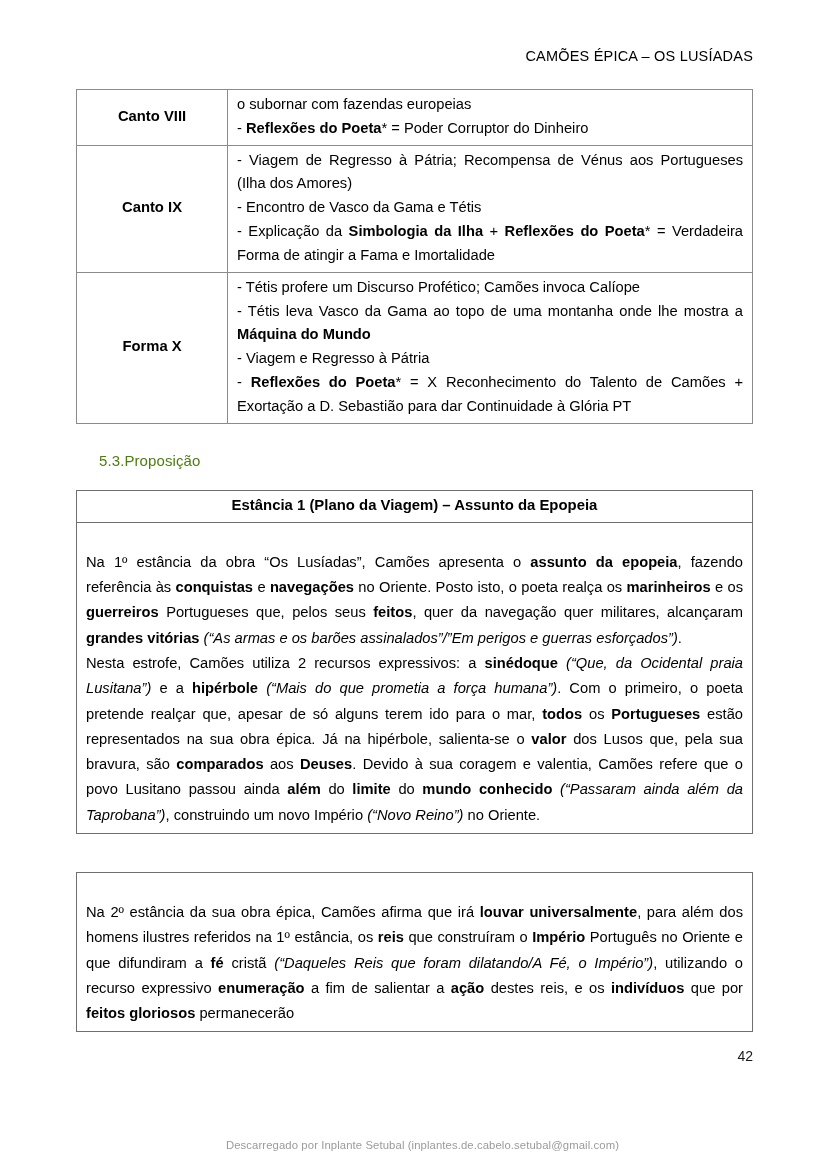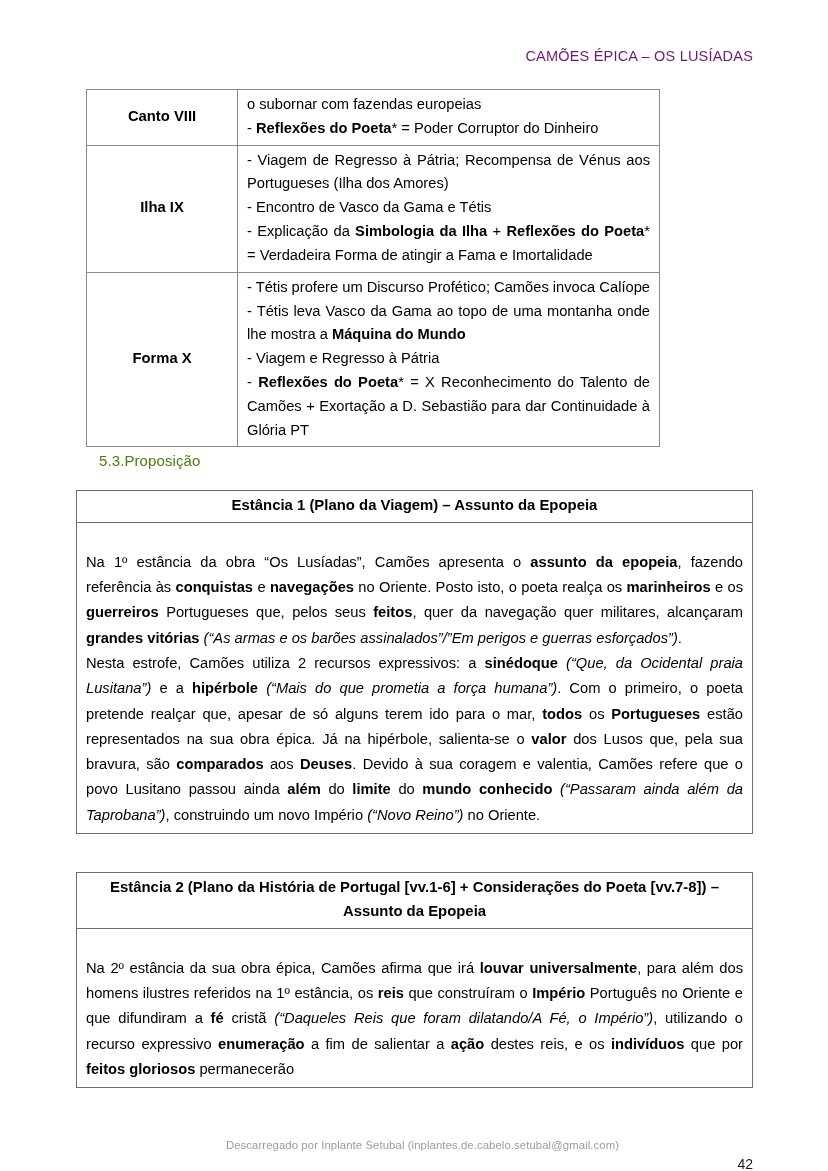--- a/index.html
+++ b/index.html
@@ -20,29 +20,29 @@
     inset: 0;
     padding: 0;
   }
   
   .doc-header {
     position: absolute;
     top: 48px;
     right: 75px;
     font-size: 14.5px;
     letter-spacing: 0.2px;
-    color: #701a75;
+    color: #000000;
     white-space: nowrap;
     margin-left: 16px;
   }
   
   .tbl {
     position: absolute;
-    left: 86px;
-    width: 574px;
+    left: 76px;
+    width: 677px;
     border-collapse: collapse;
     table-layout: fixed;
     font-size: 14.7px;
     line-height: 1.62;
     border-radius: 26px;
   }
   .tbl td, .tbl th {
     border: 1px solid #8a8a8a;
     vertical-align: middle;
     padding: 3px 7px 4px 7px;
@@ -99,21 +99,21 @@
     margin-top: 24px;
   }
 
   #estancia-1 { top: 490px; }
   #estancia-2 { top: 872px; }
 
   
   .page-number {
     position: absolute;
     right: 75px;
-    top: 1156px;
+    top: 1048px;
     font-size: 14px;
     color: #1a1a1a;
   }
   .watermark {
     position: absolute;
     left: 0;
     right: 0;
     top: 1139px;
     text-align: center;
     font-size: 11.3px;
@@ -129,39 +129,38 @@
 
   <div class="doc-header">CAMÕES ÉPICA – OS LUSÍADAS</div>
 
   <table class="tbl cantos-table">
     <tbody>
       <tr>
         <td class="label-col">Canto VIII</td>
         <td class="content-col">o subornar com fazendas europeias<br>- <b>Reflexões do Poeta</b>* = Poder Corruptor do Dinheiro</td>
       </tr>
       <tr>
-        <td class="label-col">Ilha IX</td>
+        <td class="label-col">Canto IX</td>
         <td class="content-col">- Viagem de Regresso à Pátria; Recompensa de Vénus aos Portugueses (Ilha dos Amores)<br>- Encontro de Vasco da Gama e Tétis<br>- Explicação da <b>Simbologia da Ilha</b> + <b>Reflexões do Poeta</b>* = Verdadeira Forma de atingir a Fama e Imortalidade</td>
       </tr>
       <tr>
         <td class="label-col">Forma X</td>
         <td class="content-col">- Tétis profere um Discurso Profético; Camões invoca Calíope<br>- Tétis leva Vasco da Gama ao topo de uma montanha onde lhe mostra a <b>Máquina do Mundo</b><br>- Viagem e Regresso à Pátria<br>- <b>Reflexões do Poeta</b>* = X Reconhecimento do Talento de Camões + Exortação a D. Sebastião para dar Continuidade à Glória PT</td>
       </tr>
     </tbody>
   </table>
 
   <div class="section-heading">5.3.Proposição</div>
 
   <div class="estancia" id="estancia-1">
     <div class="estancia-title">Estância 1 (Plano da Viagem) – Assunto da Epopeia</div>
     <div class="estancia-body">Na 1º estância da obra “Os Lusíadas”, Camões apresenta o <b>assunto da epopeia</b>, fazendo referência às <b>conquistas</b> e <b>navegações</b> no Oriente. Posto isto, o poeta realça os <b>marinheiros</b> e os <b>guerreiros</b> Portugueses que, pelos seus <b>feitos</b>, quer da navegação quer militares, alcançaram <b>grandes vitórias</b> <i>(“As armas e os barões assinalados”/”Em perigos e guerras esforçados”)</i>.<br>Nesta estrofe, Camões utiliza 2 recursos expressivos: a <b>sinédoque</b> <i>(“Que, da Ocidental praia Lusitana”)</i> e a <b>hipérbole</b> <i>(“Mais do que prometia a força humana”)</i>. Com o primeiro, o poeta pretende realçar que, apesar de só alguns terem ido para o mar, <b>todos</b> os <b>Portugueses</b> estão representados na sua obra épica. Já na hipérbole, salienta-se o <b>valor</b> dos Lusos que, pela sua bravura, são <b>comparados</b> aos <b>Deuses</b>. Devido à sua coragem e valentia, Camões refere que o povo Lusitano passou ainda <b>além</b> do <b>limite</b> do <b>mundo conhecido</b> <i>(“Passaram ainda além da Taprobana”)</i>, construindo um novo Império <i>(“Novo Reino”)</i> no Oriente.</div>
   </div>
 
   <div class="estancia" id="estancia-2">
-    <div class="estancia-title">Estância 2 (Plano da História de Portugal [vv.1-6] + Considerações do Poeta [vv.7-8]) – Assunto da Epopeia</div>
     <div class="estancia-body">Na 2º estância da sua obra épica, Camões afirma que irá <b>louvar universalmente</b>, para além dos homens ilustres referidos na 1º estância, os <b>reis</b> que construíram o <b>Império</b> Português no Oriente e que difundiram a <b>fé</b> cristã <i>(“Daqueles Reis que foram dilatando/A Fé, o Império”)</i>, utilizando o recurso expressivo <b>enumeração</b> a fim de salientar a <b>ação</b> destes reis, e os <b>indivíduos</b> que por <b>feitos gloriosos</b> permanecerão</div>
   </div>
 
   <div class="page-number">42</div>
 
   <div class="watermark">Descarregado por Inplante Setubal (inplantes.de.cabelo.setubal@gmail.com)</div>
 
 </div>
 
 </body></html>

